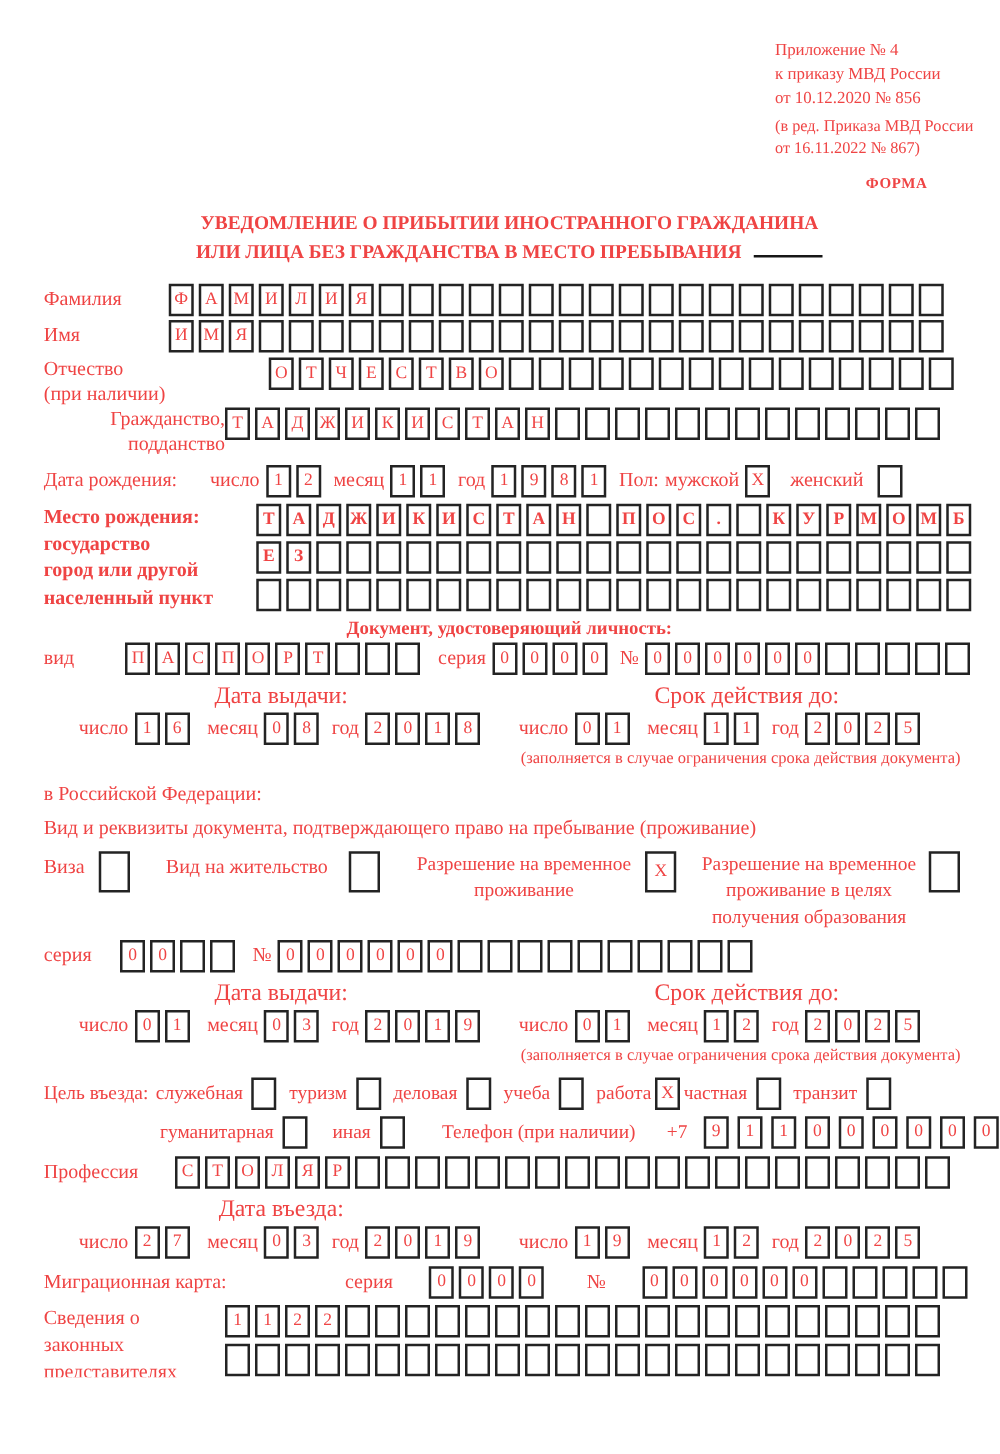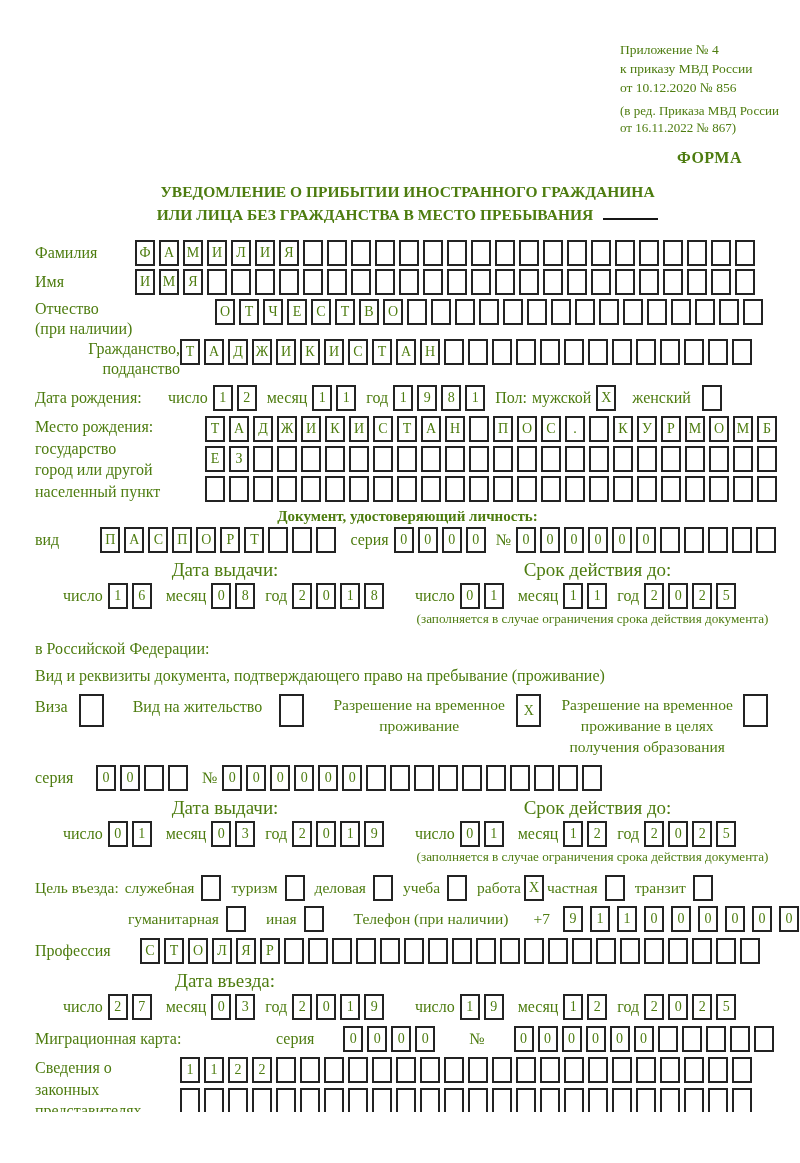--- a/index.html
+++ b/index.html
@@ -1,22 +1,22 @@
 <!DOCTYPE html>
 <html><head>
 <meta charset="utf-8">
 <style>
   html,body{margin:0;padding:0;background:#fff;}
-  .page{width:800px;height:1102px;background:#fff;color:#4d7c0f;
+  .page{width:800px;height:1102px;background:#fff;color:#ef4444;
         font-family:"Liberation Serif","DejaVu Serif",serif;font-size:16px;
-        box-sizing:border-box;padding:30px 20px 0 35px;overflow:hidden;position:relative;margin-top:10px;}
+        box-sizing:border-box;padding:30px 20px 0 35px;overflow:hidden;position:relative;}
   .appendix{margin-left:585px;font-size:13.5px;line-height:19px;}
   .appendix .sub{font-size:13px;line-height:17px;}
   .appendix .sub.first{margin-top:5px;}
-  .forma{text-align:right;padding-right:38px;font-weight:bold;font-size:16px;margin-top:13px;letter-spacing:.5px;}
+  .forma{text-align:right;padding-right:38px;font-weight:bold;font-size:12px;margin-top:13px;letter-spacing:.5px;}
   .title{text-align:center;font-weight:bold;font-size:15.5px;line-height:23px;margin-top:13px;}
   .blank{display:inline-block;width:55px;border-bottom:2px solid #161616;height:14px;margin-left:10px;}
   .sec-h{font-weight:bold;font-size:14.6px;margin-top:22px;text-align:center;white-space:nowrap;}
   .crow{display:flex;align-items:flex-start;margin-top:3px;}
   .cells{display:flex;flex:none;}
   .cell{flex:none;width:20px;height:26px;box-sizing:border-box;border:2px solid #232323;margin-right:4px;
         text-align:center;font-size:14px;line-height:22px;}
   .cb-lg{width:25px;height:33px;line-height:29px;}
   .lbl{flex:none;line-height:26px;}
   .lbl2{line-height:20px;}
@@ -206,21 +206,21 @@
         <span class="cell">8</span>
         <span class="cell">1</span>
       </span>
     <span class="dlbl ml6">Пол:</span>
     <span class="dlbl">мужской</span>
     <span class="cell">X</span>
     <span class="dlbl ml12">женский</span>
     <span class="cell ml6"></span>
   </div>
 
-  <div class="crow" style="margin-top:5px;">
+  <div class="crow" style="margin-top:5px;font-weight:bold;">
     <div class="labelcol" style="width:170px;flex:none;">
       <div>Место рождения:</div>
       <div>государство</div>
       <div>город или другой</div>
       <div>населенный пункт</div>
     </div>
     <div>
       <div class="cells" style="margin-bottom:4px;">
           <span class="cell">Т</span>
           <span class="cell">А</span>

